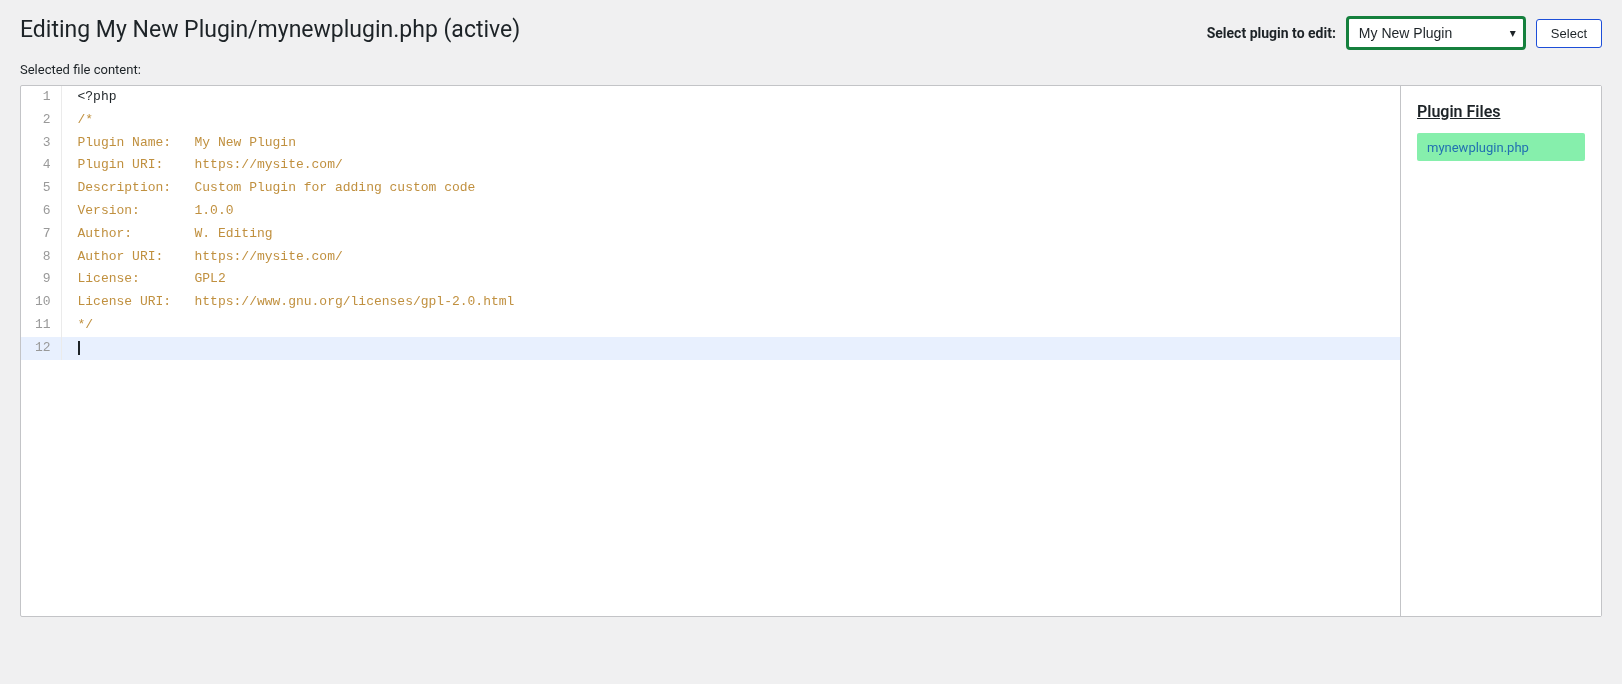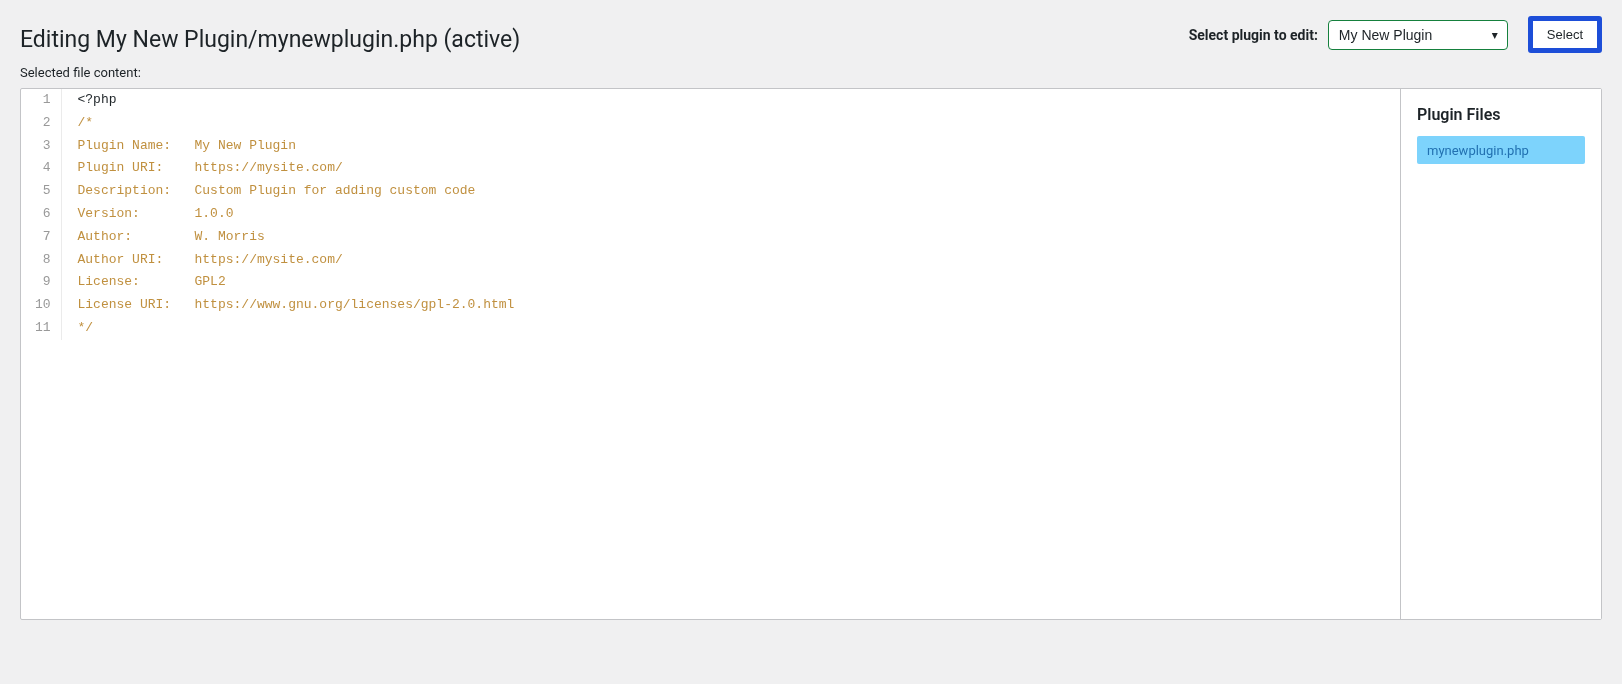--- a/index.html
+++ b/index.html
@@ -9,21 +9,21 @@
       color: #1d2327;
       font-size: 14px;
     }
     .page-wrapper {
       background: #f0f0f1;
       min-height: 684px;
       padding: 16px 20px;
     }
     .header-row {
       display: flex;
-      align-items: flex-end;
+      align-items: flex-start;
       justify-content: space-between;
       margin-bottom: 12px;
     }
     .page-title {
       font-size: 23px;
       font-weight: 400;
       color: #1d2327;
     }
     .plugin-selector {
       display: flex;
@@ -33,21 +33,21 @@
     .plugin-selector-label {
       font-size: 14px;
       color: #1d2327;
       white-space: nowrap;
       font-weight: bold;
     }
     .plugin-select-dropdown {
       appearance: none;
       -webkit-appearance: none;
       background: #fff;
-      border: 1px solid #15803d;
+      border: 3px solid #15803d;
       border-radius: 4px;
       padding: 6px 30px 6px 10px;
       font-size: 14px;
       color: #1d2327;
       cursor: pointer;
       min-width: 180px;
       background-image: none;
       position: relative;
     }
     .select-wrapper {
@@ -59,28 +59,27 @@
       position: absolute;
       right: 10px;
       top: 50%;
       transform: translateY(-50%);
       pointer-events: none;
       color: #1d2327;
       font-size: 12px;
     }
     .select-button {
       background: #fff;
-      border: 5px solid #1d4ed8;
+      border: 1px solid #1d4ed8;
       border-radius: 3px;
       padding: 6px 14px;
       font-size: 13px;
       color: #1d2327;
       cursor: pointer;
       font-weight: 400;
-      margin-left: 10px;
     }
     .subheader {
       font-size: 13px;
       color: #1d2327;
       margin-bottom: 8px;
     }
     .editor-layout {
       display: flex;
       gap: 0;
       background: #fff;
@@ -139,31 +138,32 @@
       width: 200px;
       min-width: 200px;
       padding: 16px;
       background: #fff;
     }
     .sidebar-title {
       font-size: 16px;
       font-weight: 600;
       color: #1d2327;
       margin-bottom: 12px;
+      text-decoration: underline;
     }
     .file-list {
       list-style: none;
     }
     .file-item {
       padding: 6px 10px;
       cursor: pointer;
       border-radius: 2px;
     }
     .file-item.active {
-      background: #7dd3fc;
+      background: #86efac;
     }
     .file-link {
       color: #2271b1;
       text-decoration: none;
       font-size: 13px;
     }
   </style>
 </head>
 <body>
 
@@ -204,37 +204,41 @@
             <tr>
               <td class="line-number">5</td>
               <td class="line-content"><span class="code-comment">Description:   Custom Plugin for adding custom code</span></td>
             </tr>
             <tr>
               <td class="line-number">6</td>
               <td class="line-content"><span class="code-comment">Version:       1.0.0</span></td>
             </tr>
             <tr>
               <td class="line-number">7</td>
-              <td class="line-content"><span class="code-comment">Author:        W. Morris</span></td>
+              <td class="line-content"><span class="code-comment">Author:        W. Editing</span></td>
             </tr>
             <tr>
               <td class="line-number">8</td>
               <td class="line-content"><span class="code-comment">Author URI:    https://mysite.com/</span></td>
             </tr>
             <tr>
               <td class="line-number">9</td>
               <td class="line-content"><span class="code-comment">License:       GPL2</span></td>
             </tr>
             <tr>
               <td class="line-number">10</td>
               <td class="line-content"><span class="code-comment">License URI:   https://www.gnu.org/licenses/gpl-2.0.html</span></td>
             </tr>
             <tr>
               <td class="line-number">11</td>
               <td class="line-content"><span class="code-comment">*/</span></td>
+            </tr>
+            <tr class="active-line">
+              <td class="line-number">12</td>
+              <td class="line-content"><span class="code-cursor"></span></td>
             </tr>
           </tbody>
       </table>
     </div>
     <div class="sidebar-panel">
       <div class="sidebar-title">Plugin Files</div>
       <ul class="file-list" id="file-list">
           <li class="file-item active"><a class="file-link" href="#">mynewplugin.php</a></li>
         </ul>
     </div>

